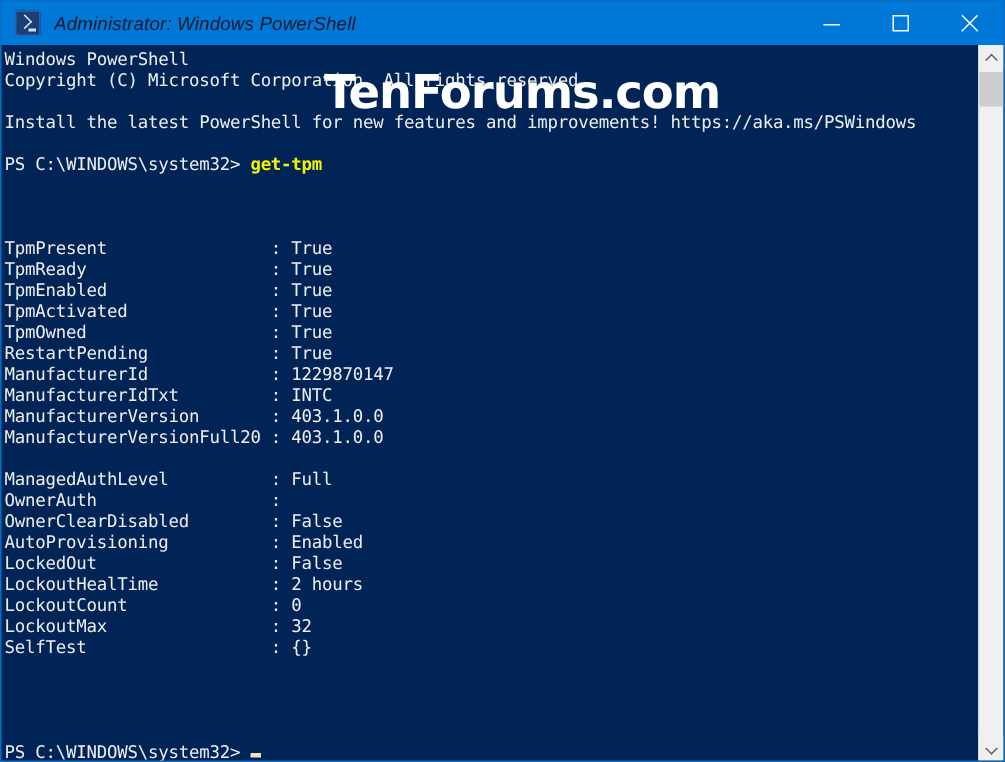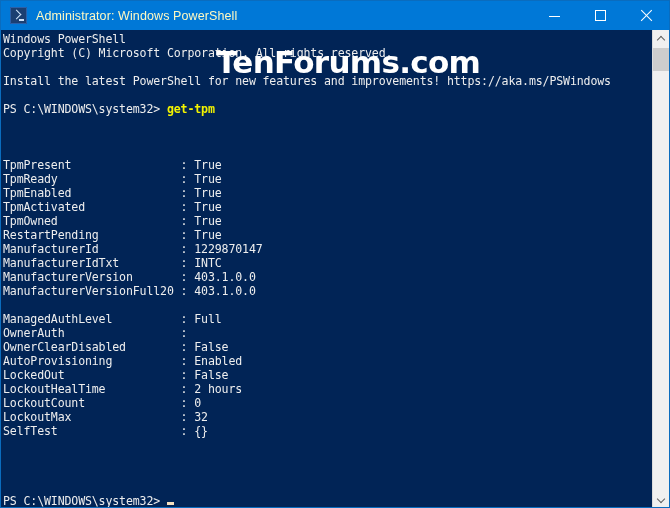--- a/index.html
+++ b/index.html
@@ -60,27 +60,28 @@
   }
   #app-icon .ul {
     position: absolute;
     left: 9px;
     bottom: 3.5px;
     width: 5px;
     height: 1.6px;
     background: #cfe4fb;
   }
   #window-title {
-    color: #fef9c3;
+    color: #0f172a;
     font-size: 12.5px;
     font-family: "Liberation Sans", sans-serif;
     letter-spacing: 0.1px;
     white-space: nowrap;
     flex: 1 1 auto;
     overflow: hidden;
+    font-style: italic;
   }
   .win-btn {
     width: 46px;
     height: 29px;
     flex: 0 0 46px;
     position: relative;
     cursor: default;
   }
   .win-btn .glyph {
     position: absolute;

